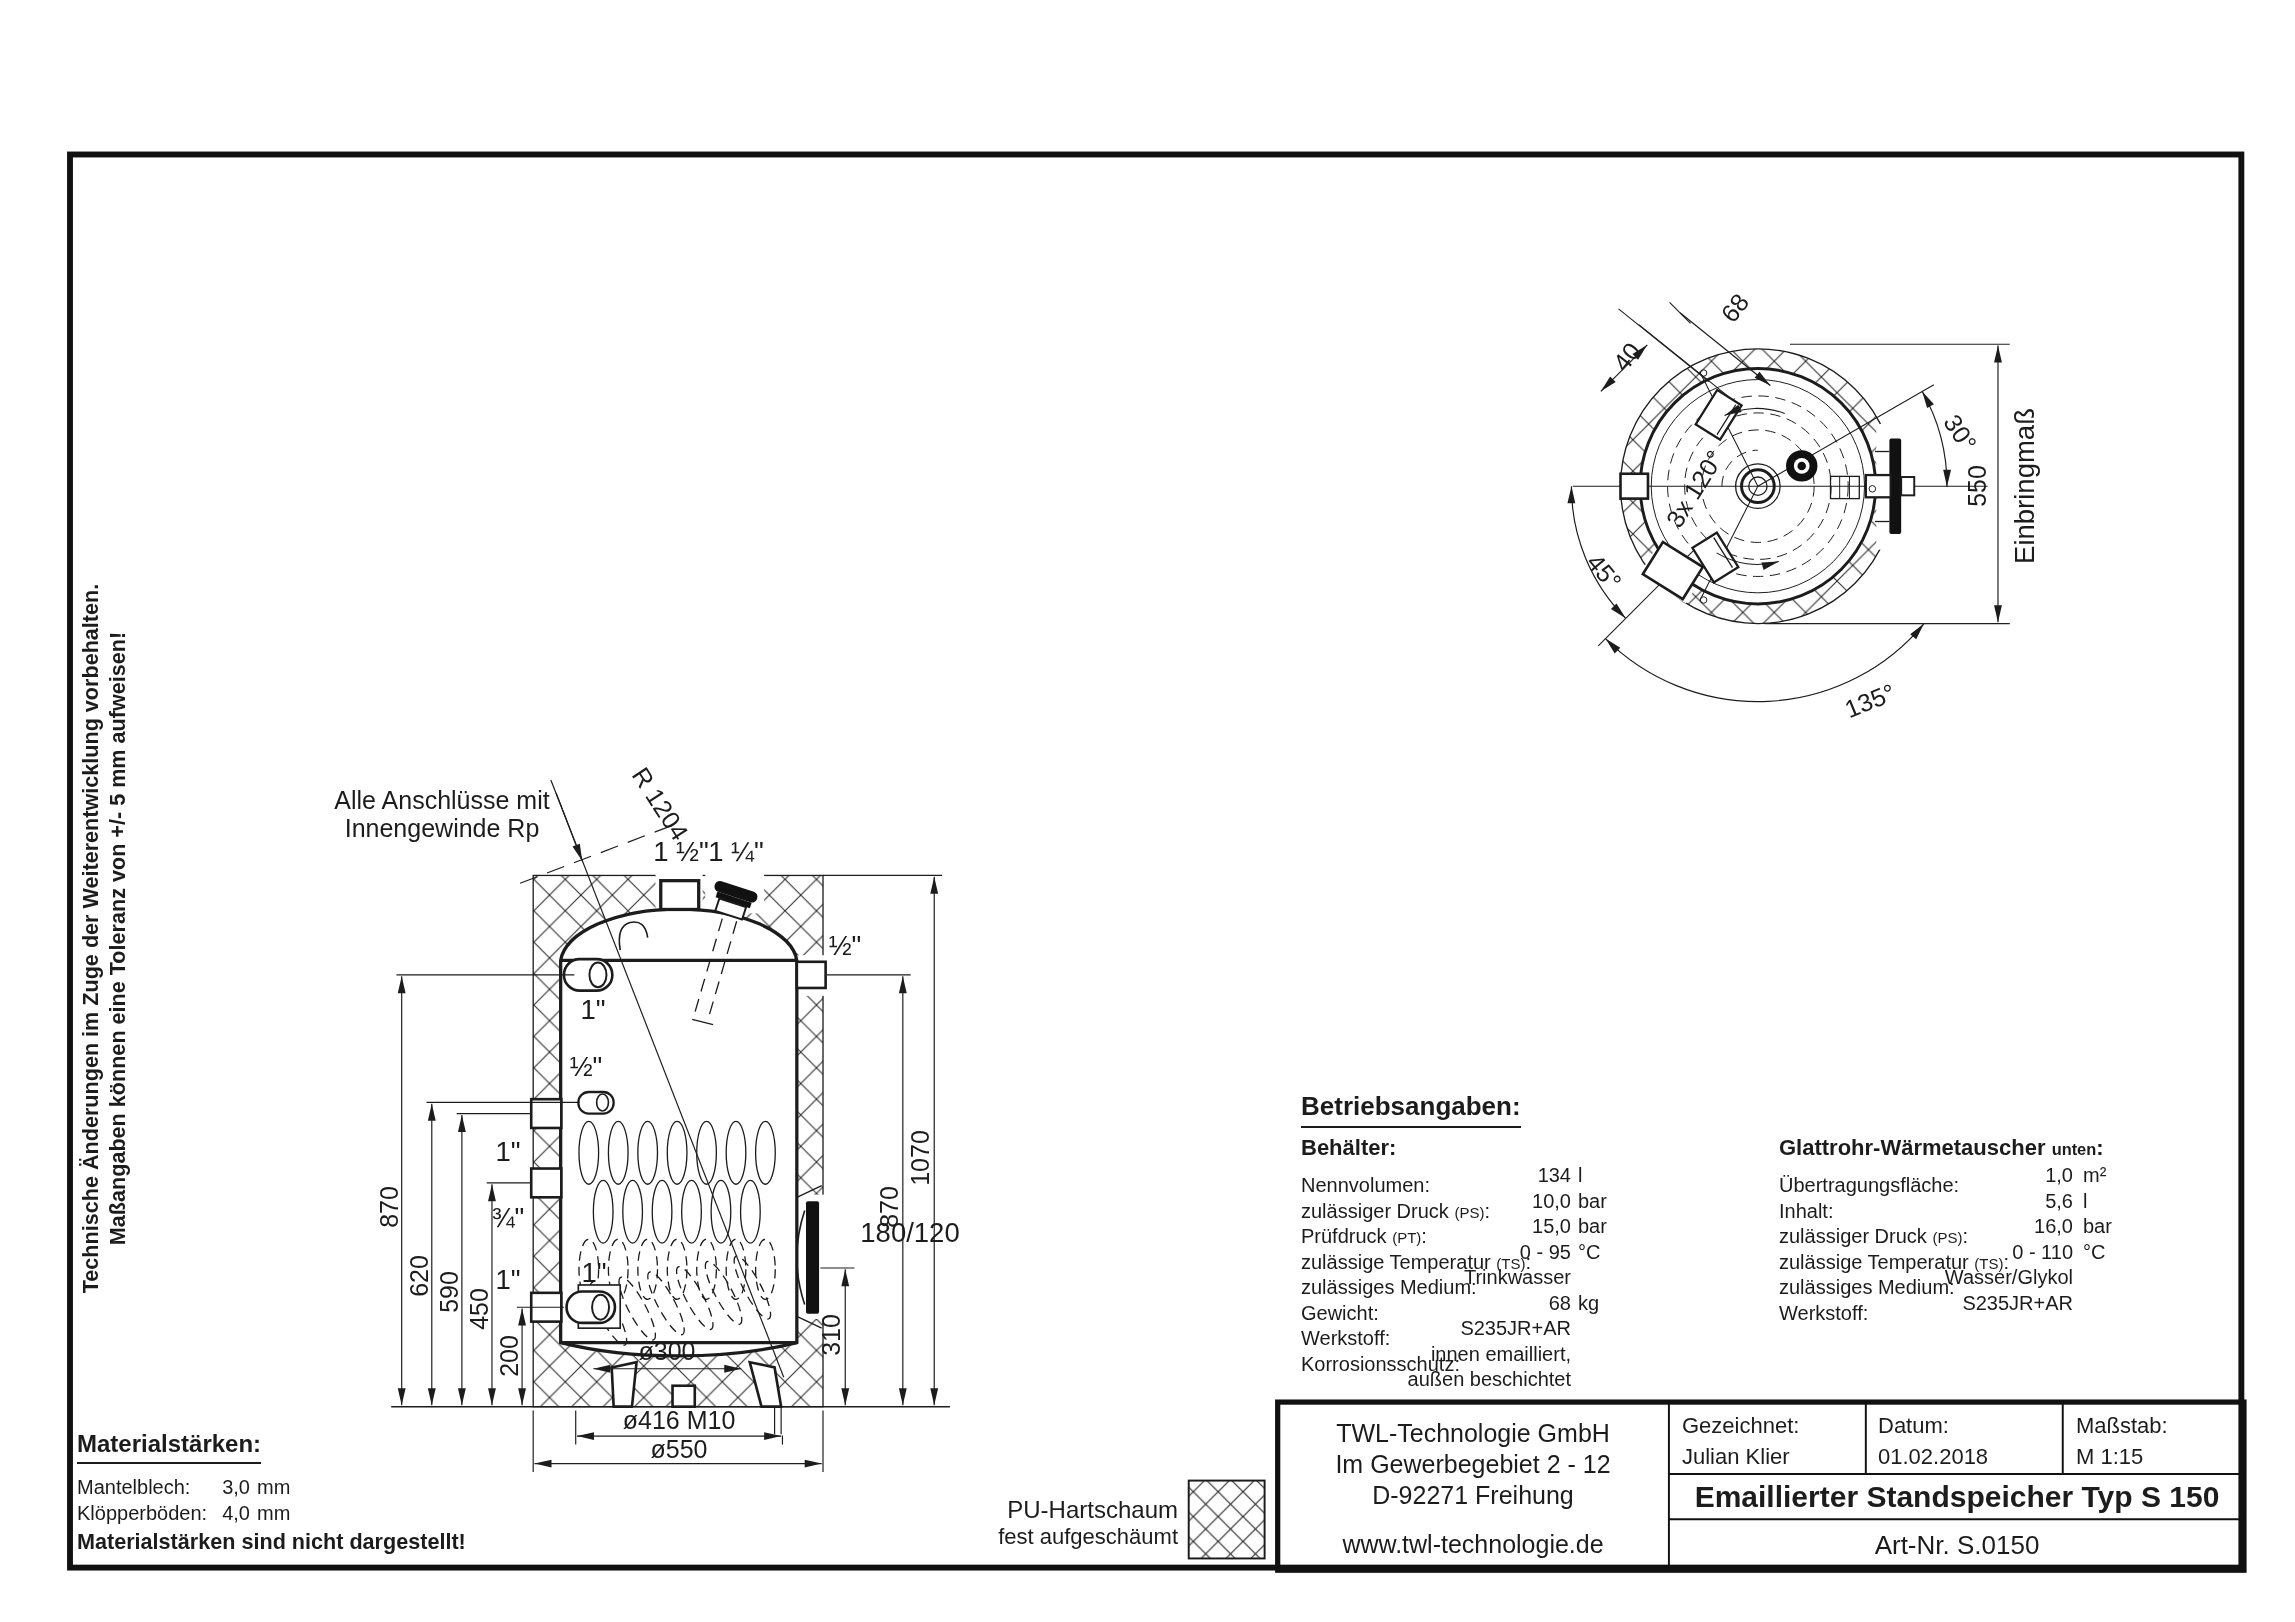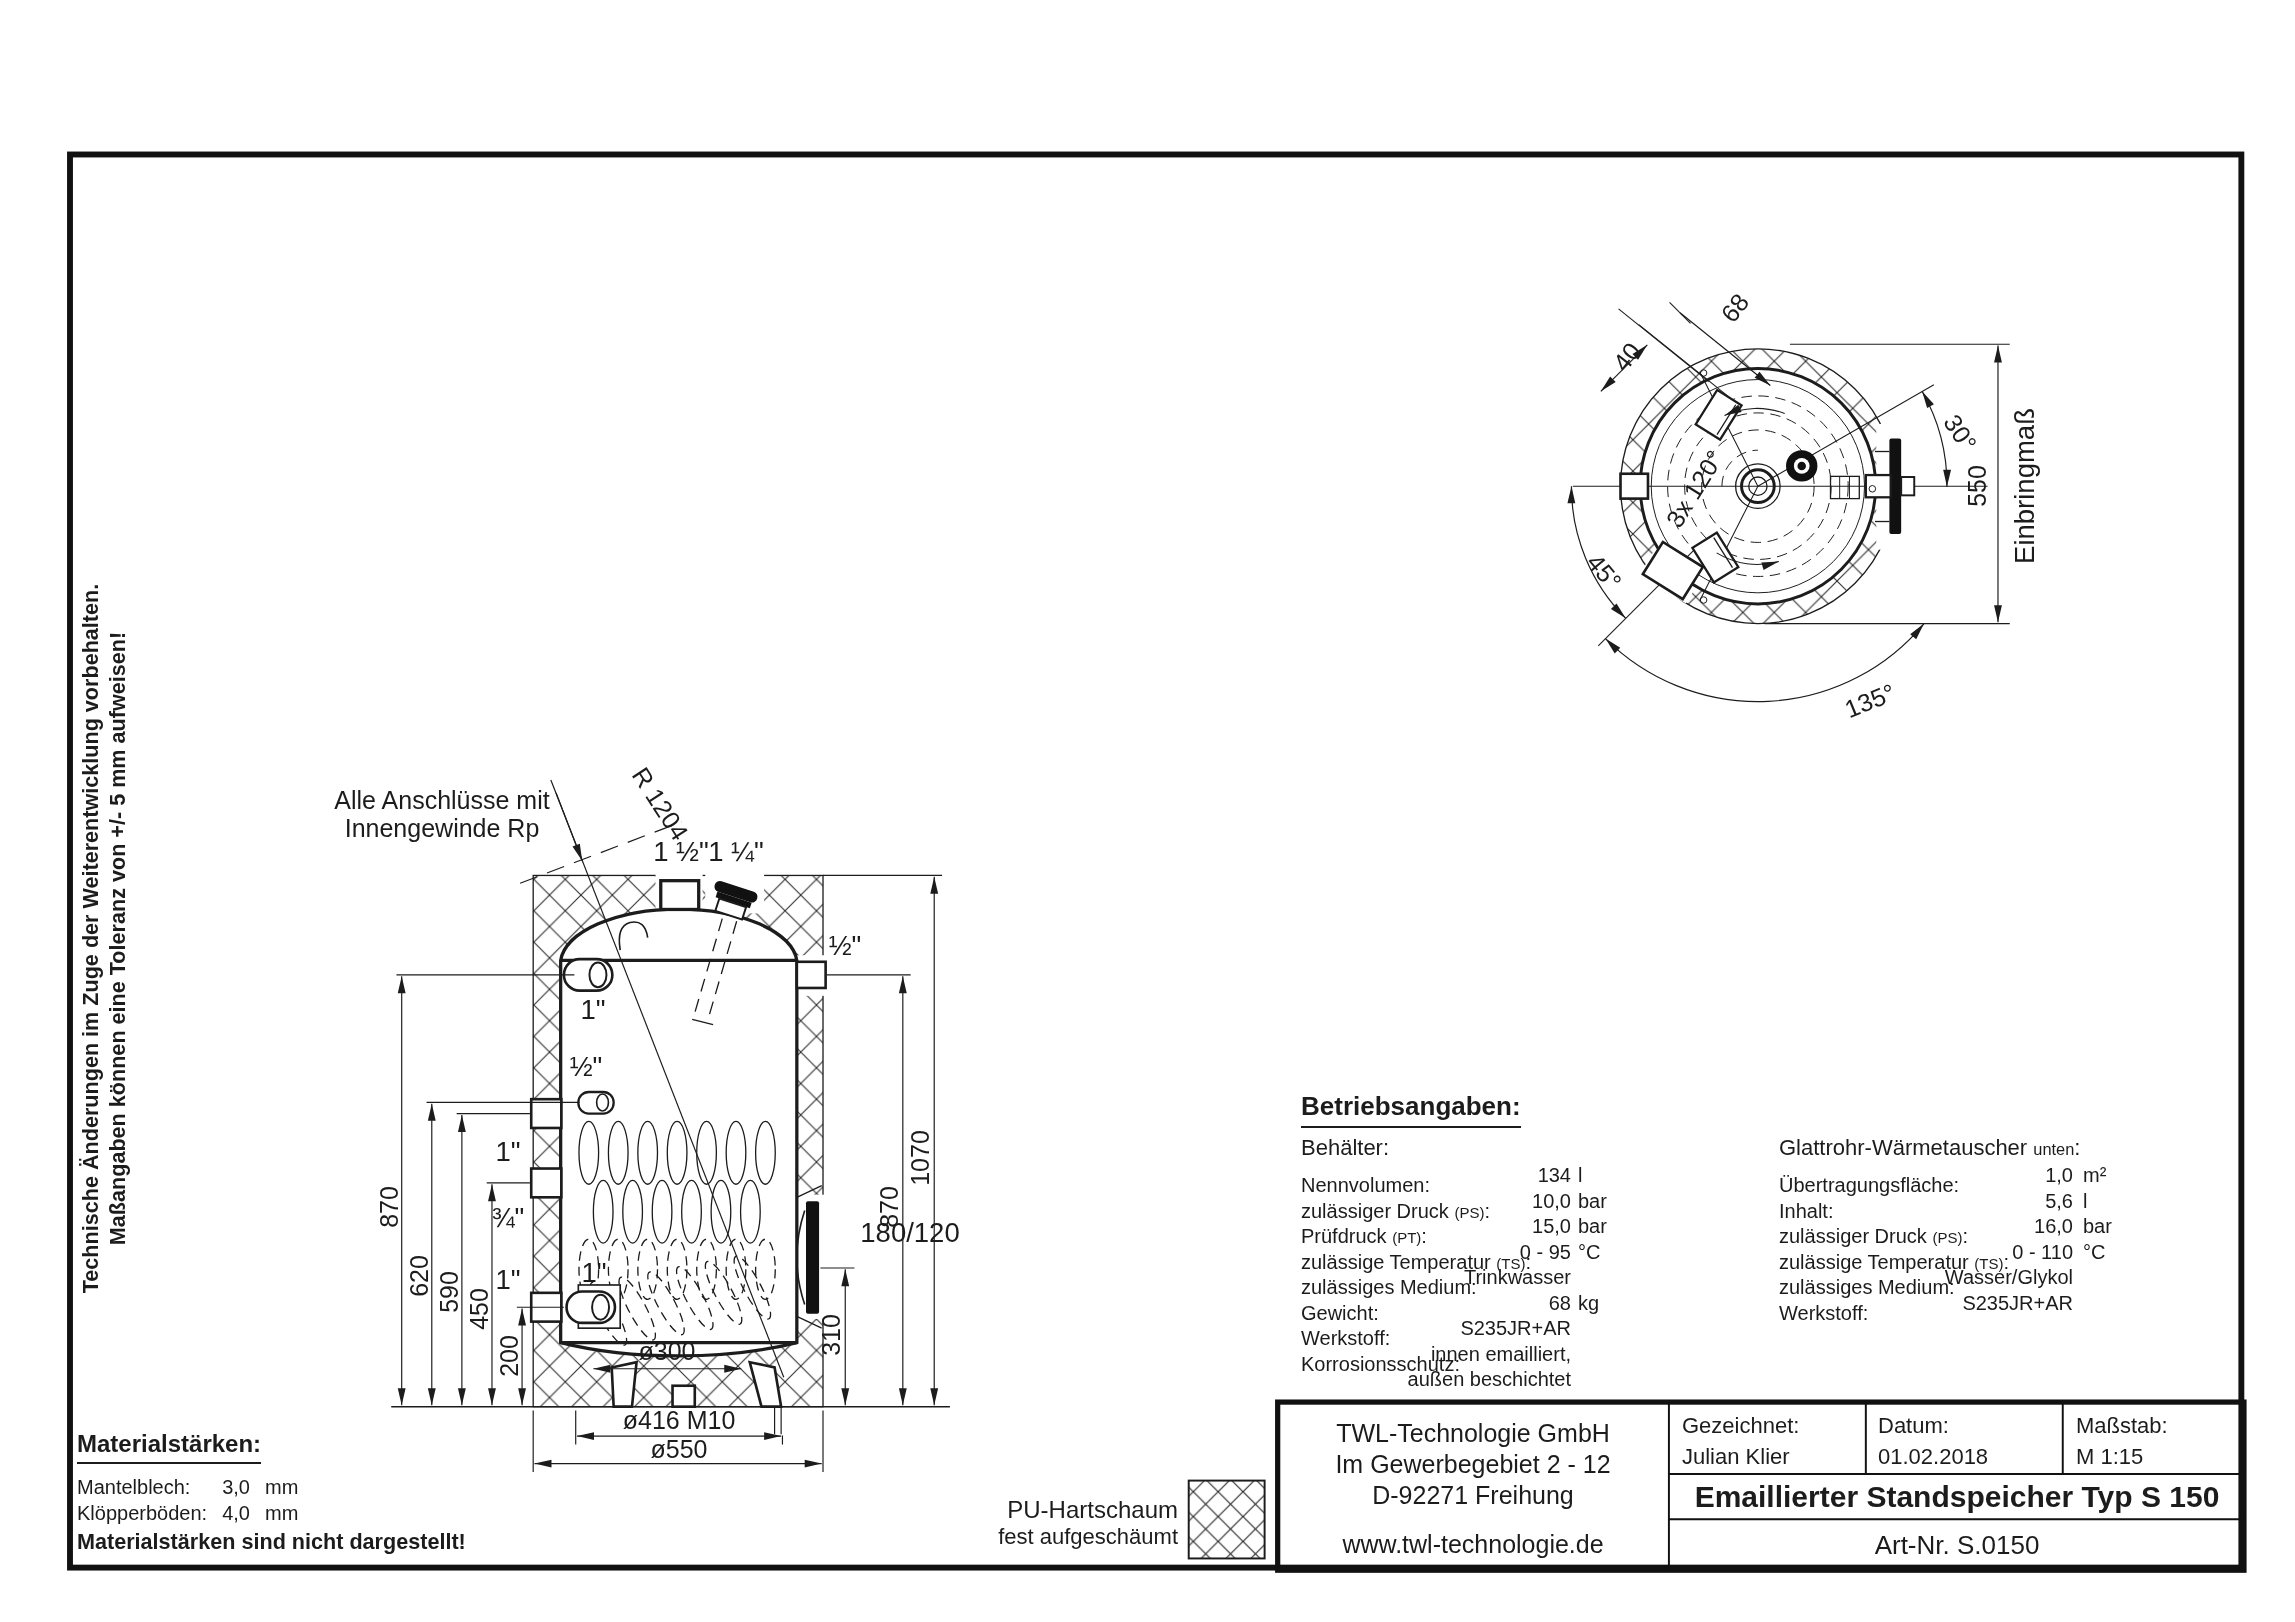--- a/index.html
+++ b/index.html
@@ -13,33 +13,33 @@
   
   #logo{position:absolute;left:72px;top:155px;width:152px;height:152px;background:#2b3e7b;}
   #logo .bar{position:absolute;left:11%;top:37%;width:81%;height:9%;background:#fff;transform:skewX(-14deg);}
   #logo .stem{position:absolute;left:21%;top:37%;width:12%;height:51%;background:#fff;transform:skewX(-14deg);}
   #logo .wl{position:absolute;right:5%;bottom:7%;color:#fff;font-style:italic;font-weight:bold;font-size:72px;letter-spacing:-2.6px;}
   
   #sidenote{position:absolute;left:-321px;top:911px;width:851px;height:55px;
             transform:rotate(-90deg);text-align:center;font-weight:bold;font-size:21.6px;line-height:27px;}
   
   .spec-h{position:absolute;font-weight:bold;font-size:26px;border-bottom:2.6px solid #1c1c1c;padding-bottom:3.9px;}
-  .spec-sub-h{position:absolute;font-weight:normal;font-size:22px;}
+  .spec-sub-h{position:absolute;font-weight:bold;font-size:22px;}
   .spec-sub-h .small{font-size:16.4px;}
   .spec-col{position:absolute;font-size:20px;}
   .srow{position:relative;height:25.5px;line-height:25.5px;}
   .slab{position:absolute;left:0;top:10px;}
   .ssub{font-size:15px;}
   .sval{position:absolute;right:0;top:0;text-align:right;}
   .sunit{position:absolute;top:0;}
   
   .mrow{position:relative;height:26px;line-height:26px;font-size:20px;}
   .mlab{display:inline-block;width:134px;}
   .mval{display:inline-block;width:39px;text-align:right;}
-  .munit{display:inline-block;margin-left:15px;}
+  .munit{display:inline-block;margin-left:7px;}
   
   .tb{position:absolute;font-size:22px;}
   .tb-co{position:absolute;font-size:25px;text-align:center;width:366px;}
 </style>
 </head>
 <body>
 
 <div id="stage">
 
 <svg width="2295" height="1622" viewBox="0 0 3508 2479">

